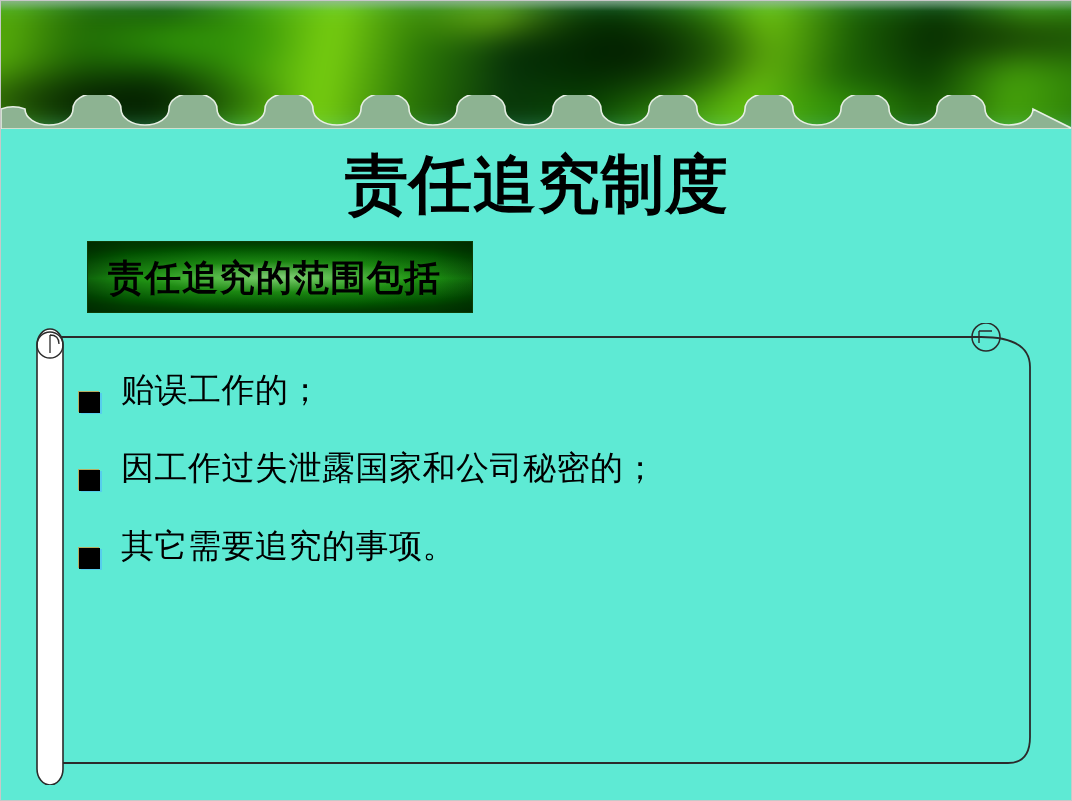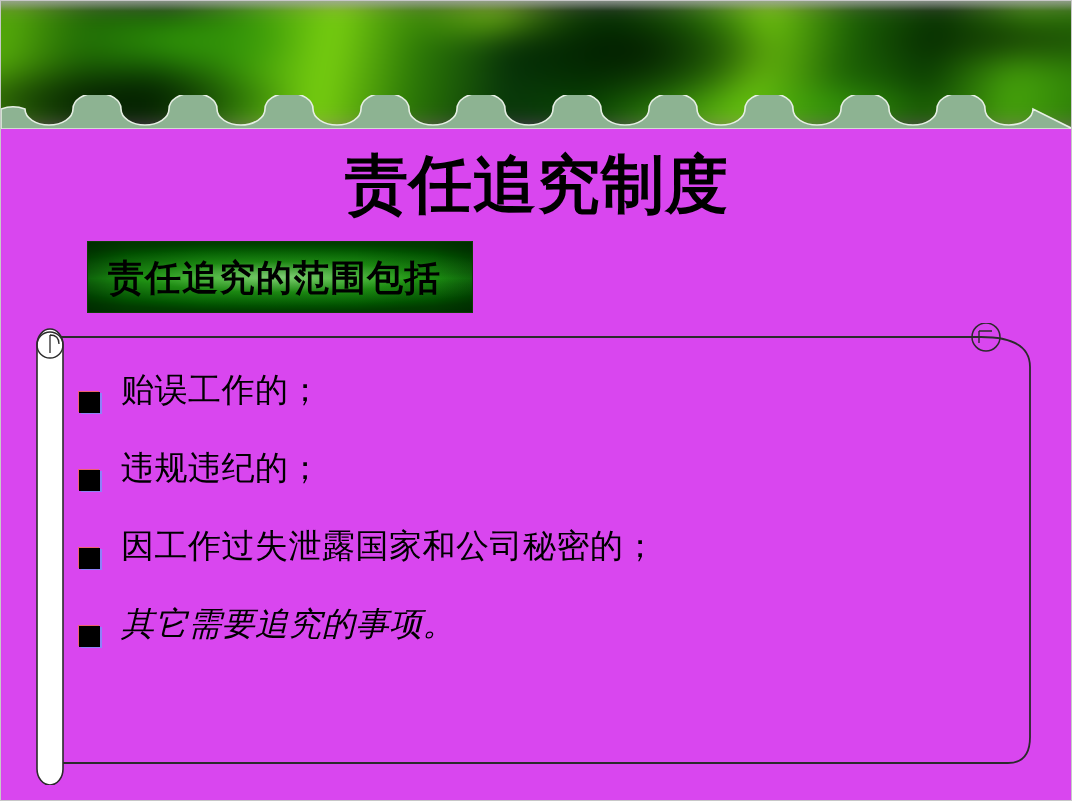--- a/index.html
+++ b/index.html
@@ -9,21 +9,21 @@
     background: #ffffff;
   }
   body {
     font-family: "DejaVu Sans", "Liberation Sans", sans-serif;
   }
 
   .slide {
     position: relative;
     width: 1072px;
     height: 801px;
-    background: #d946ef;
+    background: #5eead4;
     box-sizing: border-box;
     border: 1px solid #c8c8c8;
     overflow: hidden;
   }
 
   
   .banner {
     position: absolute;
     left: 0;
     top: 0;
@@ -172,21 +172,20 @@
     width: 930px;
     z-index: 3;
   }
   .bullet-item {
     display: flex;
     align-items: flex-end;
     margin-bottom: 32px;
   }
   .bullet-item:last-child {
     margin-bottom: 0;
-    font-style: italic;
   }
   .bullet-marker {
     flex: 0 0 auto;
     width: 21px;
     height: 21px;
     background: #000000;
     margin-top: 13px;
     margin-right: 21px;
     box-shadow: -1px -1px 0 rgba(255,120,0,0.55), 2px 1px 0 rgba(80,180,255,0.55);
   }
@@ -257,24 +256,20 @@
     </svg>
 
     <div class="bullet-list">
 
       <div class="bullet-item">
         <span class="bullet-marker"></span>
         <span class="bullet-text">贻误工作的；</span>
       </div>
 
 
-      <div class="bullet-item">
-        <span class="bullet-marker"></span>
-        <span class="bullet-text">违规违纪的；</span>
-      </div>
 
       <div class="bullet-item">
         <span class="bullet-marker"></span>
         <span class="bullet-text">因工作过失泄露国家和公司秘密的；</span>
       </div>
 
       <div class="bullet-item">
         <span class="bullet-marker"></span>
         <span class="bullet-text">其它需要追究的事项。</span>
       </div>

